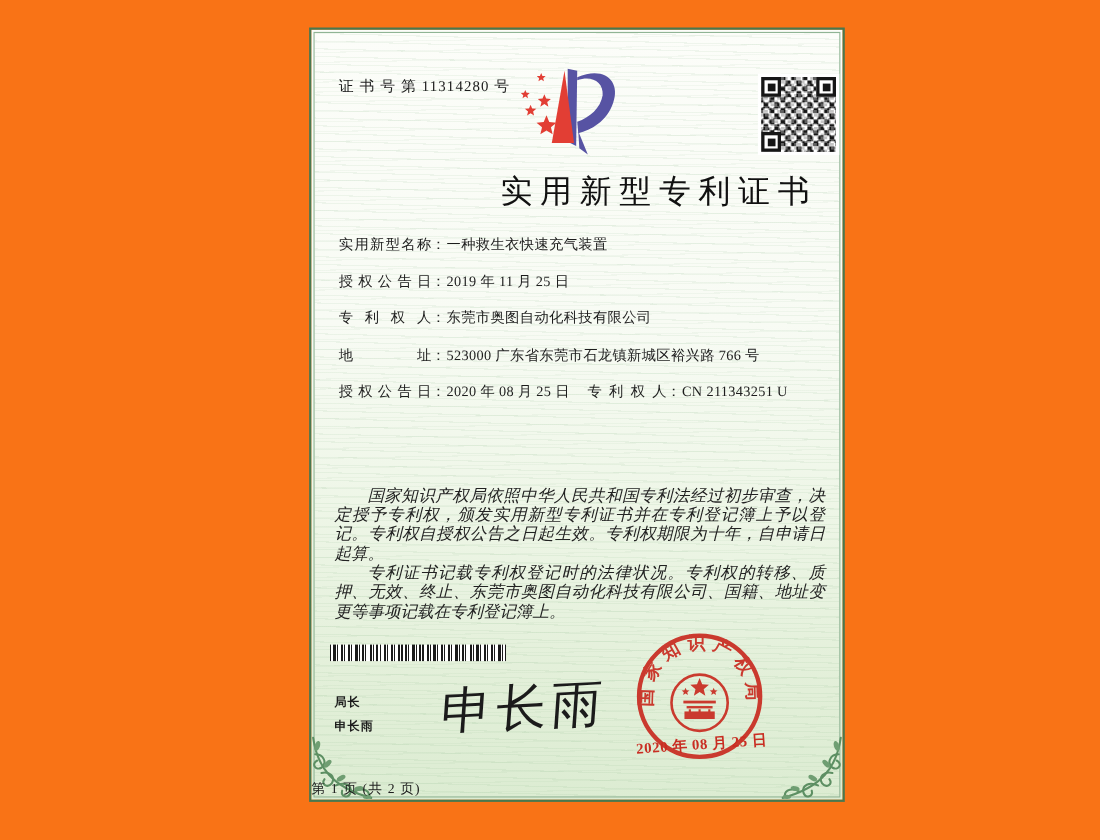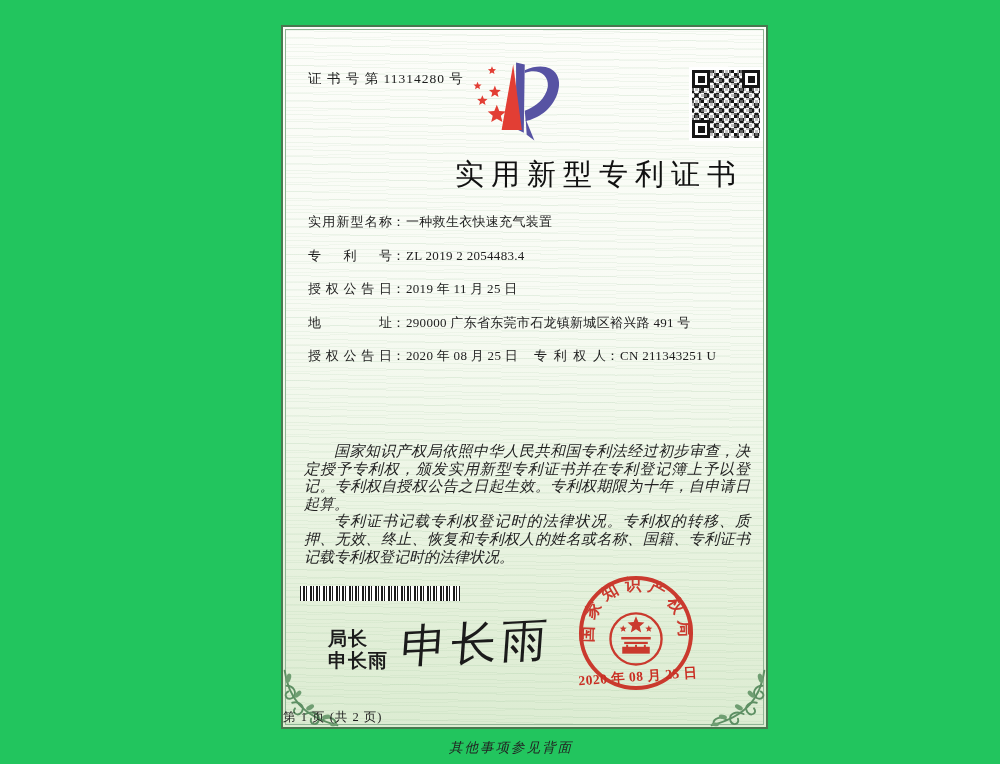--- a/index.html
+++ b/index.html
@@ -1,21 +1,21 @@
 <!DOCTYPE html>
 <html><head>
 <meta charset="utf-8">
 <style>
   html,body{margin:0;padding:0;}
   body{
     width:1000px;height:764px;background:#ffffff;overflow:hidden;
     font-family:"Liberation Serif","DejaVu Serif",serif;color:#1c1c1c;
     position:relative;
   }
-  .page{position:relative;width:1000px;height:764px;background:#22c55e;}
+  .page{position:relative;width:1000px;height:764px;background:#f97316;}
 
   
   .cert{
     position:absolute;left:281px;top:25px;width:487px;height:704px;
     border:2px solid #49784f;
     background:linear-gradient(180deg,#fcfdf9 0%,#f8fbf4 38%,#eef6e7 62%,#e2efd8 86%,#dcecd2 100%);
     box-sizing:border-box;
   }
   .cert .inner-line{
     position:absolute;inset:2px;border:1px solid #8fb494;pointer-events:none;
@@ -62,21 +62,21 @@
     text-align:justify;color:#222;
   }
   .statement p{margin:0;text-indent:2em;}
 
   
   .barcode{position:absolute;left:17px;top:559px;width:160px;height:15px;
     background:repeating-linear-gradient(90deg,
       #1a1a1a 0 1px, #fff 1px 3px, #1a1a1a 3px 5px, #fff 5px 6px,
       #1a1a1a 6px 7px, #fff 7px 10px, #1a1a1a 10px 12px, #fff 12px 13px);
   }
-  .sig-block{position:absolute;left:21px;top:601px;font-size:19px;line-height:22px;font-weight:600;letter-spacing:1px;margin-left:24px;}
+  .sig-block{position:absolute;left:21px;top:601px;font-size:11px;line-height:22px;font-weight:600;letter-spacing:1px;}
   .autograph{
     position:absolute;left:118px;top:584px;width:220px;
     font-size:46px;letter-spacing:4px;color:#1b1b1b;font-weight:500;
     transform:rotate(-3deg) skewX(-7deg);
   }
 
   
   .seal{position:absolute;left:294px;top:547px;width:118px;height:118px;opacity:.93;}
   .seal-date{
     position:absolute;left:280px;top:641px;width:150px;text-align:center;
@@ -161,36 +161,36 @@
         <div class="f bl"></div>
     </div>
 
     <div class="title">实用新型专利证书</div>
 
     <div class="fields">
       <div class="frow">
         <span class="flabel">实用新型名称</span><span class="fcolon">：</span><span class="fvalue">一种救生衣快速充气装置</span>
       </div>
       <div class="frow">
-        <span class="flabel">专利号</span><span class="fcolon">：</span><span class="fvalue">ZL 2019 2 2054483.4</span>
-      </div>
-      <div class="frow">
         <span class="flabel">授权公告日</span><span class="fcolon">：</span><span class="fvalue">2019 年 11 月 25 日</span>
       </div>
       <div class="frow">
-        <span class="flabel">地址</span><span class="fcolon">：</span><span class="fvalue">290000 广东省东莞市石龙镇新城区裕兴路 491 号</span>
+        <span class="flabel">专利权人</span><span class="fcolon">：</span><span class="fvalue">东莞市奥图自动化科技有限公司</span>
+      </div>
+      <div class="frow">
+        <span class="flabel">地址</span><span class="fcolon">：</span><span class="fvalue">523000 广东省东莞市石龙镇新城区裕兴路 766 号</span>
       </div>
       <div class="frow">
         <span class="flabel">授权公告日</span><span class="fcolon">：</span><span class="fvalue date">2020 年 08 月 25 日</span><span class="flabel2">专利权人</span><span class="fcolon">：</span><span class="fvalue">CN 211343251 U</span>
       </div>
     </div>
 
     <div class="statement">
       <p>国家知识产权局依照中华人民共和国专利法经过初步审查，决定授予专利权，颁发实用新型专利证书并在专利登记簿上予以登记。专利权自授权公告之日起生效。专利权期限为十年，自申请日起算。</p>
-      <p>专利证书记载专利权登记时的法律状况。专利权的转移、质押、无效、终止、恢复和专利权人的姓名或名称、国籍、专利证书记载专利权登记时的法律状况。</p>
+      <p>专利证书记载专利权登记时的法律状况。专利权的转移、质押、无效、终止、东莞市奥图自动化科技有限公司、国籍、地址变更等事项记载在专利登记簿上。</p>
     </div>
 
     <div class="barcode"></div>
     <div class="sig-block">
       <div>局长</div>
       <div>申长雨</div>
     </div>
     <div class="autograph">申长雨</div>
 
     <svg class="seal" viewBox="0 0 120 120">
@@ -210,14 +210,13 @@
         <rect x="50" y="72" width="2" height="3" stroke="none"></rect>
         <rect x="59" y="72" width="2" height="3" stroke="none"></rect>
         <rect x="68" y="72" width="2" height="3" stroke="none"></rect>
       </g>
     </svg>
     <div class="seal-date">2020 年 08 月 25 日</div>
 
     <div class="page-note">第 1 页 (共 2 页)</div>
   </div>
 
-  <div class="back-note">其他事项参见背面</div>
 </div>
 
 </body></html>

